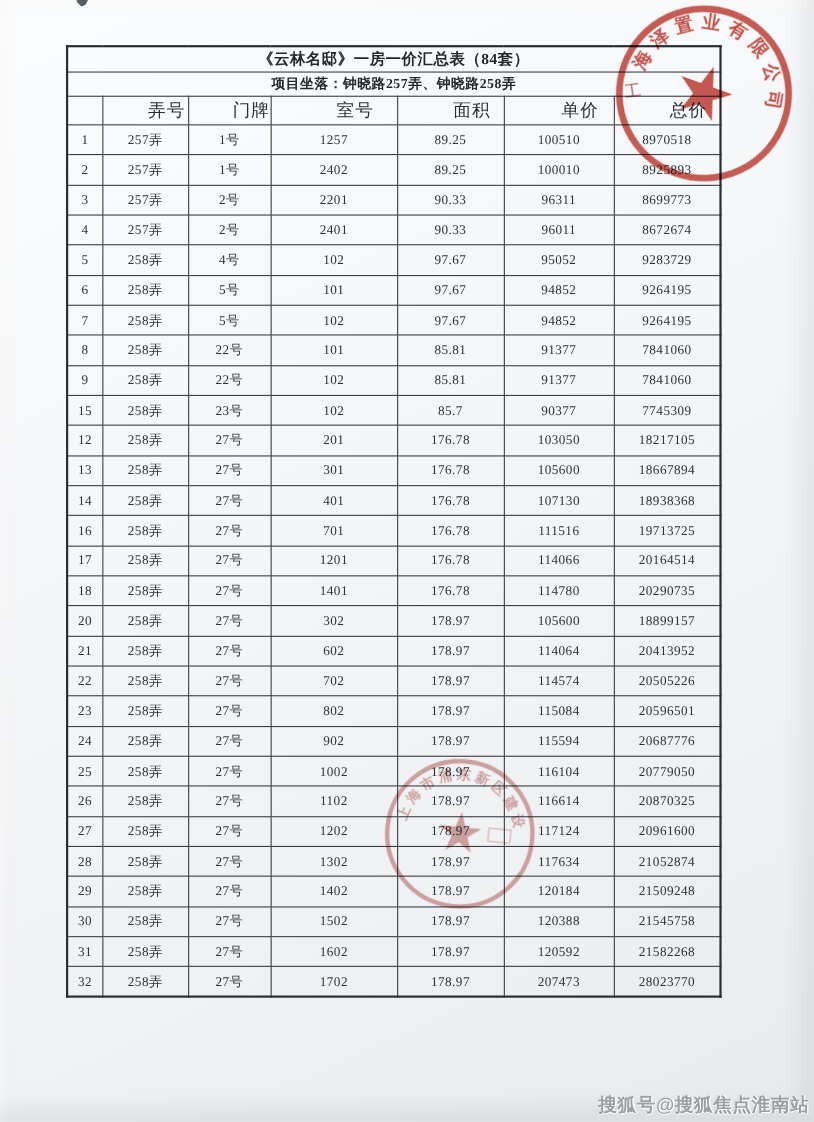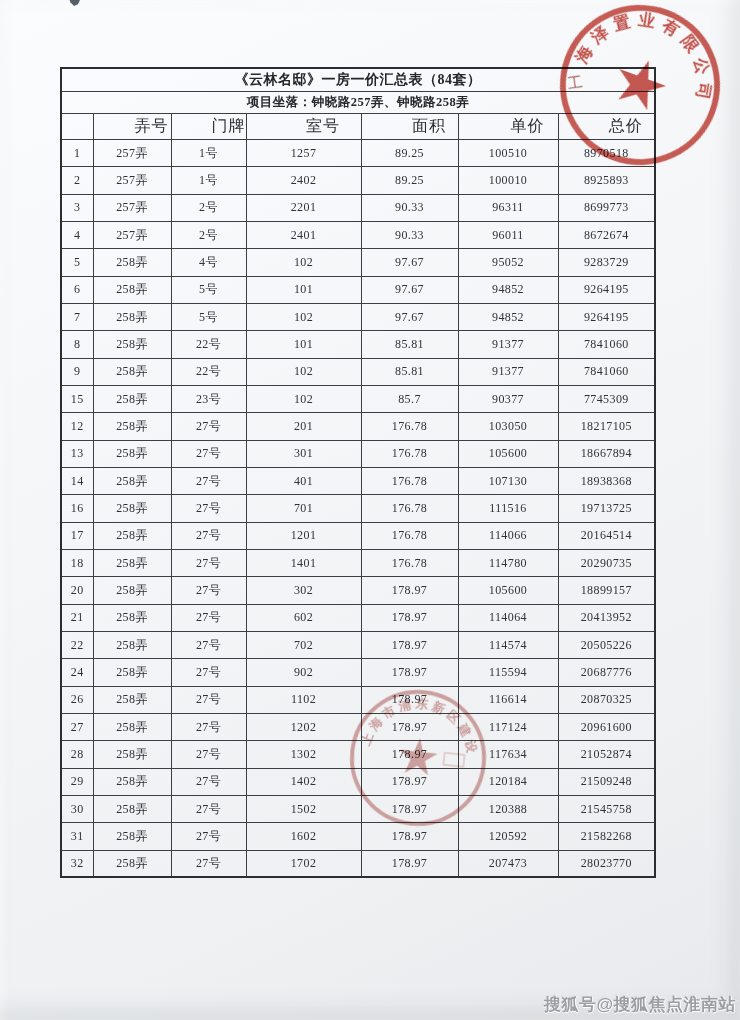--- a/index.html
+++ b/index.html
@@ -26,21 +26,21 @@
     z-index:1;
   }
   table.price td,table.price th{
     border:1px solid #3b3f45;
     text-align:center;vertical-align:middle;
     color:#2e3237;
     font-weight:normal;
     padding:0 1px;
     overflow:hidden;white-space:nowrap;
   }
-  table.price{border:2.5px solid #2a2d31;margin-top:26px;}
+  table.price{border:2.5px solid #2a2d31;}
   tr.title-row td{
     height:22px;font-size:14px;font-weight:bold;color:#24272c;letter-spacing:.5px;
   }
   tr.loc-row td{
     height:21px;font-size:12.5px;font-weight:bold;color:#24272c;letter-spacing:.5px;
   }
   tr.head-row th{
     height:25px;font-size:16px;color:#2b2f34;letter-spacing:1px;padding-left:40px;
   }
   tbody tr{height:27.34px;}
@@ -271,27 +271,45 @@
         <tr>
           <td>22</td>
           <td>258弄</td>
           <td>27号</td>
           <td>702</td>
           <td>178.97</td>
           <td>114574</td>
           <td>20505226</td>
         </tr>
         <tr>
+          <td>23</td>
+          <td>258弄</td>
+          <td>27号</td>
+          <td>802</td>
+          <td>178.97</td>
+          <td>115084</td>
+          <td>20596501</td>
+        </tr>
+        <tr>
           <td>24</td>
           <td>258弄</td>
           <td>27号</td>
           <td>902</td>
           <td>178.97</td>
           <td>115594</td>
           <td>20687776</td>
+        </tr>
+        <tr>
+          <td>25</td>
+          <td>258弄</td>
+          <td>27号</td>
+          <td>1002</td>
+          <td>178.97</td>
+          <td>116104</td>
+          <td>20779050</td>
         </tr>
         <tr>
           <td>26</td>
           <td>258弄</td>
           <td>27号</td>
           <td>1102</td>
           <td>178.97</td>
           <td>116614</td>
           <td>20870325</td>
         </tr>

